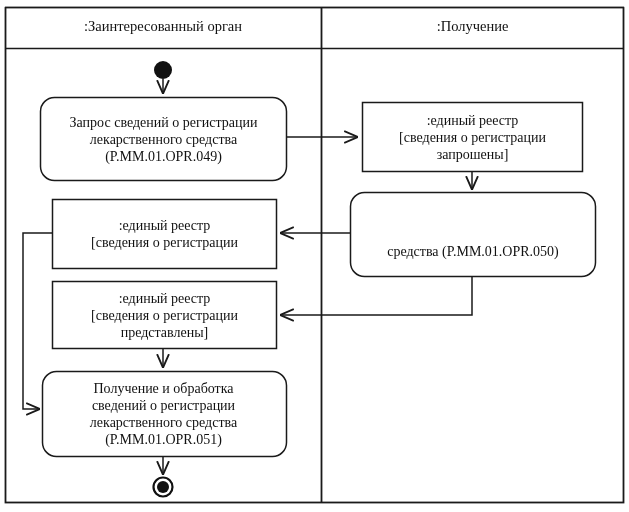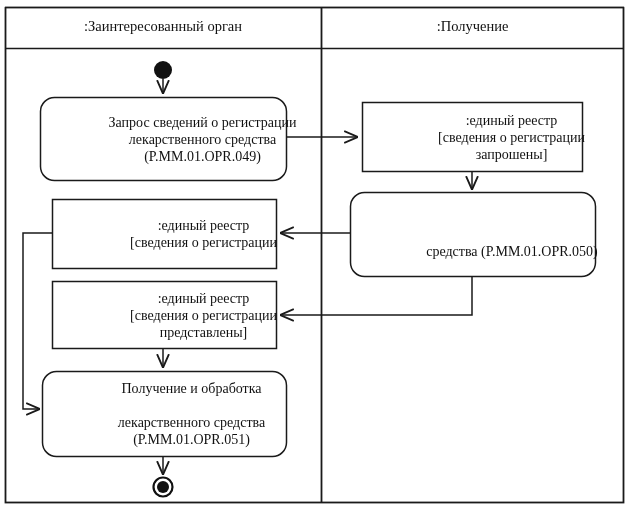--- a/index.html
+++ b/index.html
@@ -35,21 +35,20 @@
     position: absolute;
     text-align: center;
     font-size: 14px;
     line-height: 17px;
     color: #111111;
     font-family: "Liberation Serif", "DejaVu Serif", serif;
     display: flex;
     align-items: center;
     justify-content: center;
     pointer-events: none;
-    padding-left: 39px;
   }
   .node-label > span { display: block; width: 100%; }
 </style>
 </head>
 <body>
 
 <div id="canvas">
 
   <svg class="diagram" viewBox="0 0 629 512">
     <defs>
@@ -129,22 +128,22 @@
   </div>
 
   <div class="node-label" style="left:52px; top:281px; width:225px; height:68px;">
     <span>
       <span>:единый реестр</span><br>
       <span>[сведения о регистрации</span><br>
       <span>представлены]</span>
     </span>
   </div>
 
-  <div class="node-label" style="left:30px; top:371px; width:245px; height:86px;">
+  <div class="node-label" style="left:41px; top:371px; width:245px; height:86px;">
     <span>
       <span>Получение и обработка</span><br>
-      <br>
+      <span>сведений о регистрации</span><br>
       <span>лекарственного средства</span><br>
       <span>(P.MM.01.OPR.051)</span>
     </span>
   </div>
 
 </div>
 
 </body></html>

